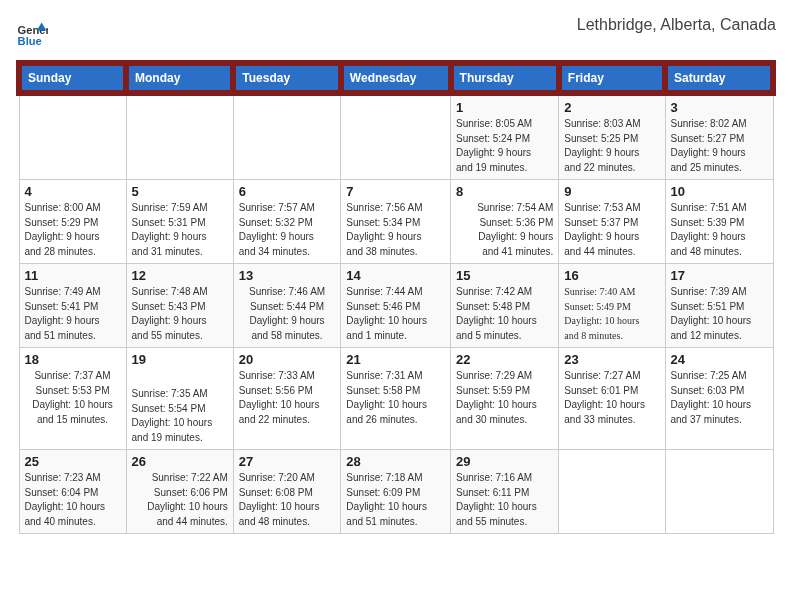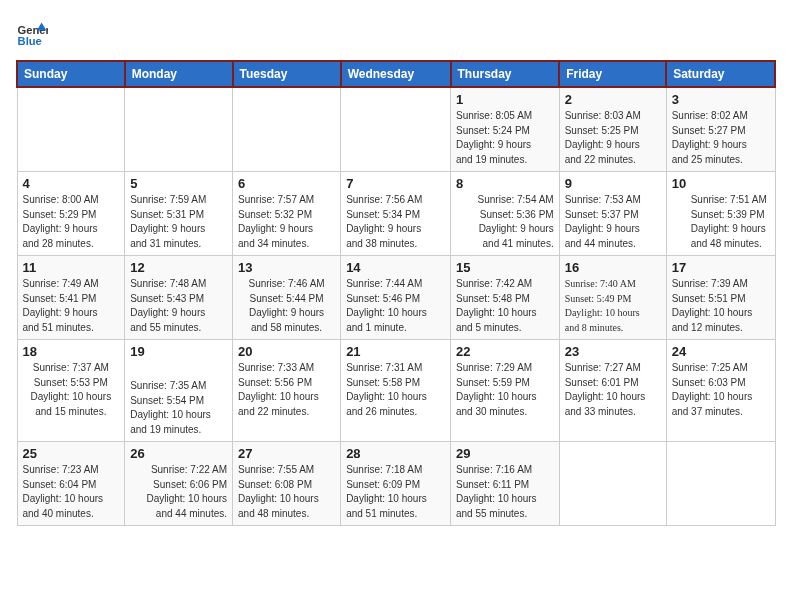--- a/index.html
+++ b/index.html
@@ -42,21 +42,21 @@
       border-collapse: collapse;
       font-size: 10.5px;
     }
     thead tr th {
       background: #2b6fc7;
       color: #fff;
       text-align: left;
       padding: 5px 6px;
       font-size: 12px;
       font-weight: bold;
-      border: 2px solid #7f1d1d;
+      border: 6px solid #7f1d1d;
     }
     tbody tr td {
       border: 1px solid #ccc;
       vertical-align: top;
       padding: 4px 5px;
       width: 113px;
       height: 80px;
       background: #fff;
     }
     tbody tr:nth-child(odd) td {
@@ -82,20 +82,21 @@
 <div class="header">
   <div class="logo">
     <svg class="logo-icon" viewBox="0 0 40 40">
       <text x="2" y="22" font-size="14" font-weight="bold" fill="#333">General</text>
       <text x="2" y="36" font-size="14" font-weight="bold" fill="#1a6fc4">Blue</text>
       <polygon points="32,8 38,18 26,18" fill="#1a6fc4"></polygon>
     </svg>
 
   </div>
   <div class="title-block">
+    <div class="location">Lethbridge, Alberta, Canada</div>
   </div>
 </div>
 
 <table>
   <thead>
     <tr>
     <th>Sunday</th>
         <th>Monday</th>
         <th>Tuesday</th>
         <th>Wednesday</th>
@@ -170,21 +171,21 @@
         </td>
         <td>
           <span class="day-num">9</span>
           <div class="day-info" style="white-space: pre-line;">Sunrise: 7:53 AM
 Sunset: 5:37 PM
 Daylight: 9 hours
 and 44 minutes.</div>
         </td>
         <td>
           <span class="day-num">10</span>
-          <div class="day-info" style="white-space: pre-line; margin-left: 19px;">Sunrise: 7:51 AM
+          <div class="day-info" style="white-space: pre-line;">Sunrise: 7:51 AM
 Sunset: 5:39 PM
 Daylight: 9 hours
 and 48 minutes.</div>
         </td>
       </tr>
       <tr>
         <td>
           <span class="day-num">11</span>
           <div class="day-info" style="white-space: pre-line;">Sunrise: 7:49 AM
 Sunset: 5:41 PM
@@ -295,21 +296,21 @@
         </td>
         <td>
           <span class="day-num">26</span>
           <div class="day-info" style="white-space: pre-line; text-align: right;">Sunrise: 7:22 AM
 Sunset: 6:06 PM
 Daylight: 10 hours
 and 44 minutes.</div>
         </td>
         <td>
           <span class="day-num">27</span>
-          <div class="day-info" style="white-space: pre-line;">Sunrise: 7:55 AM
+          <div class="day-info" style="white-space: pre-line;">Sunrise: 7:20 AM
 Sunset: 6:08 PM
 Daylight: 10 hours
 and 48 minutes.</div>
         </td>
         <td>
           <span class="day-num">28</span>
           <div class="day-info" style="white-space: pre-line;">Sunrise: 7:18 AM
 Sunset: 6:09 PM
 Daylight: 10 hours
 and 51 minutes.</div>

